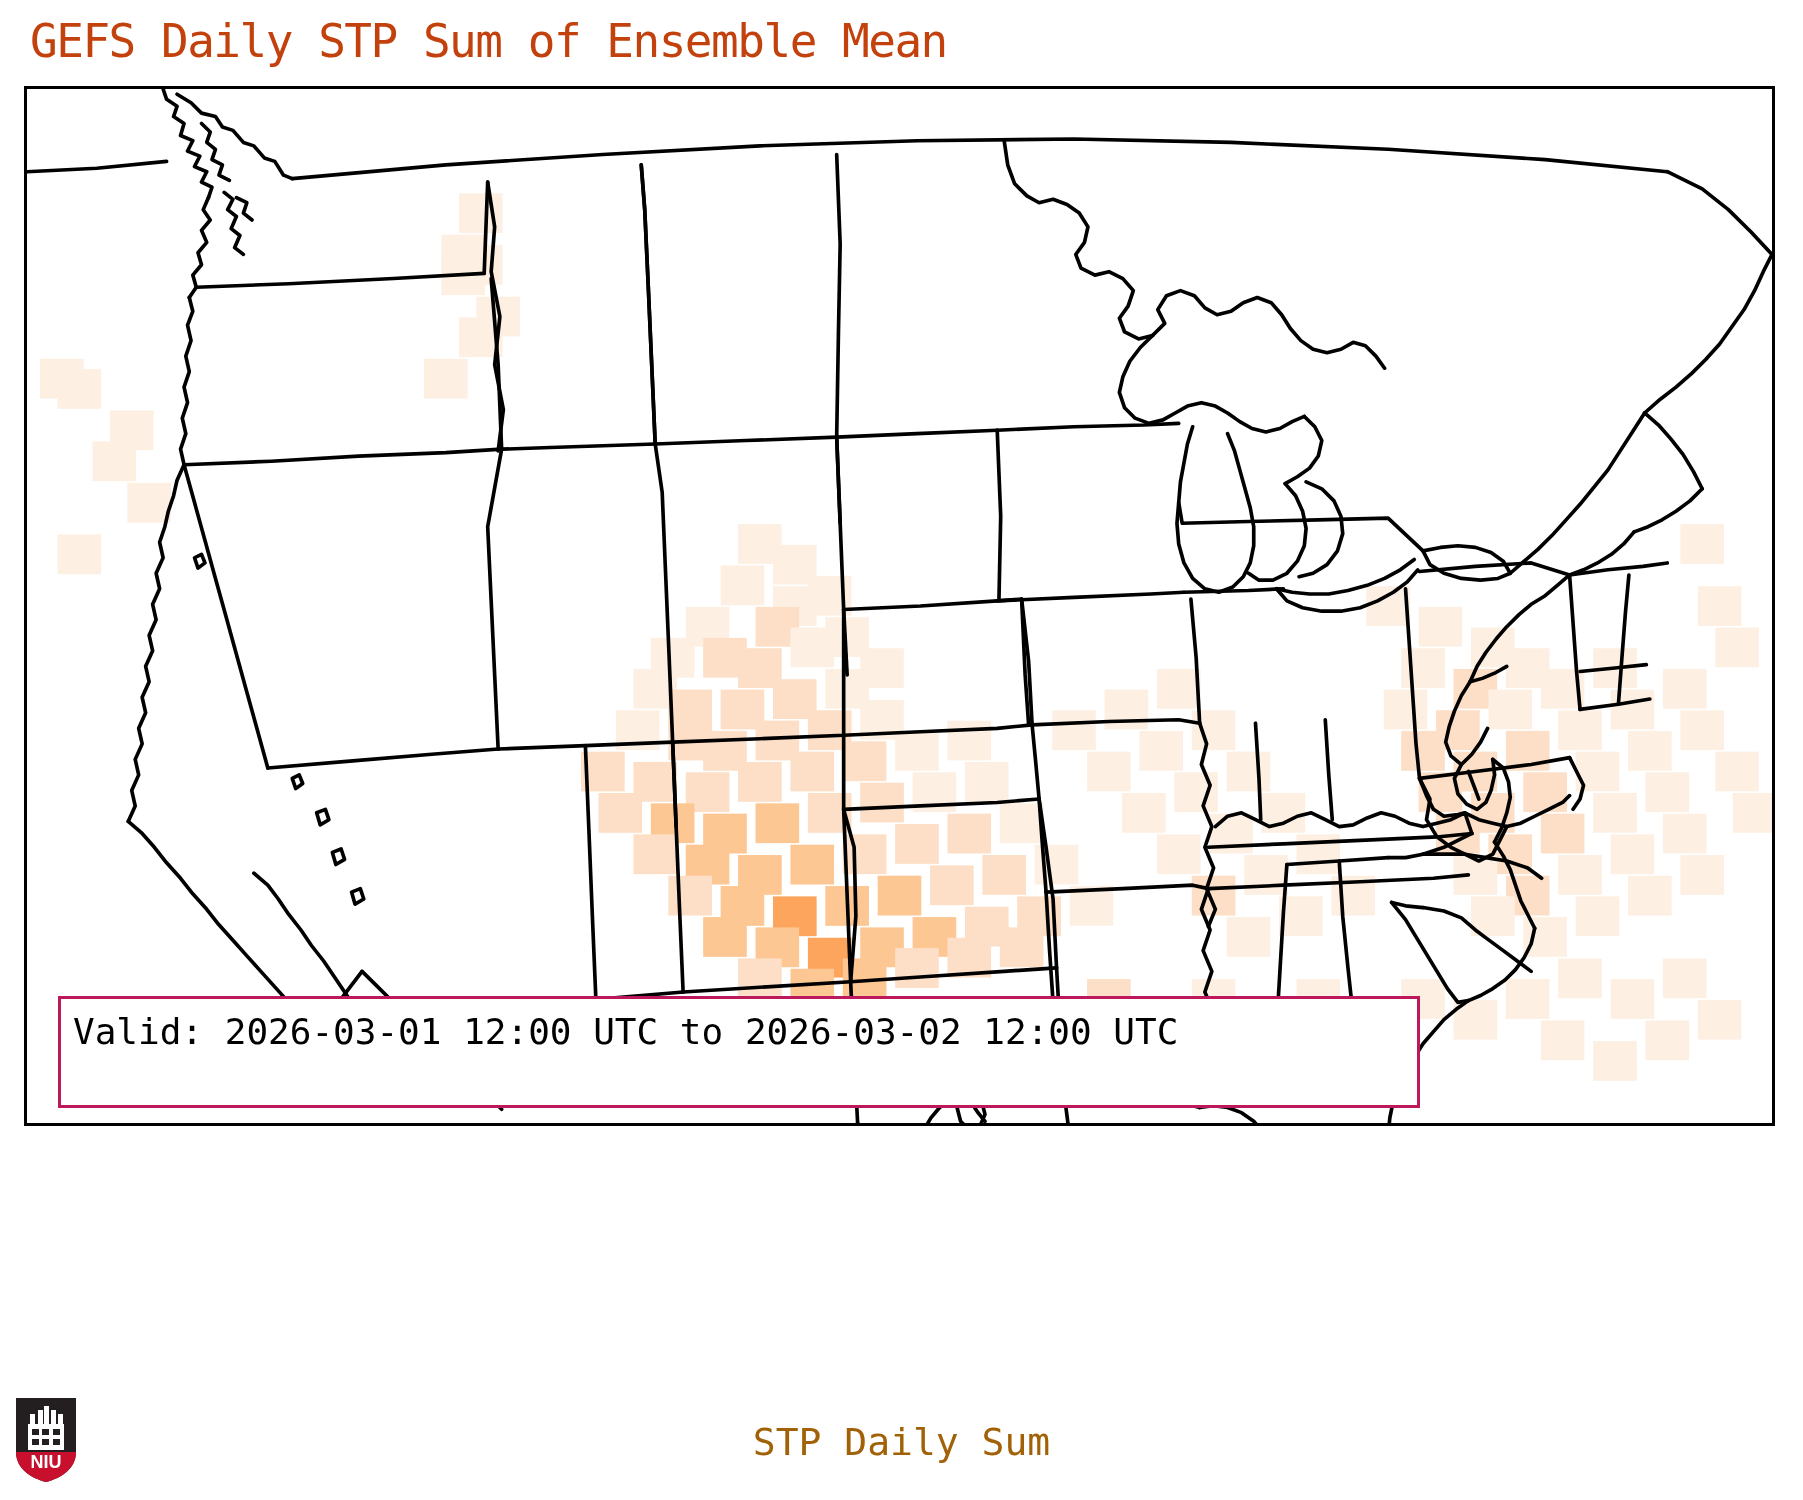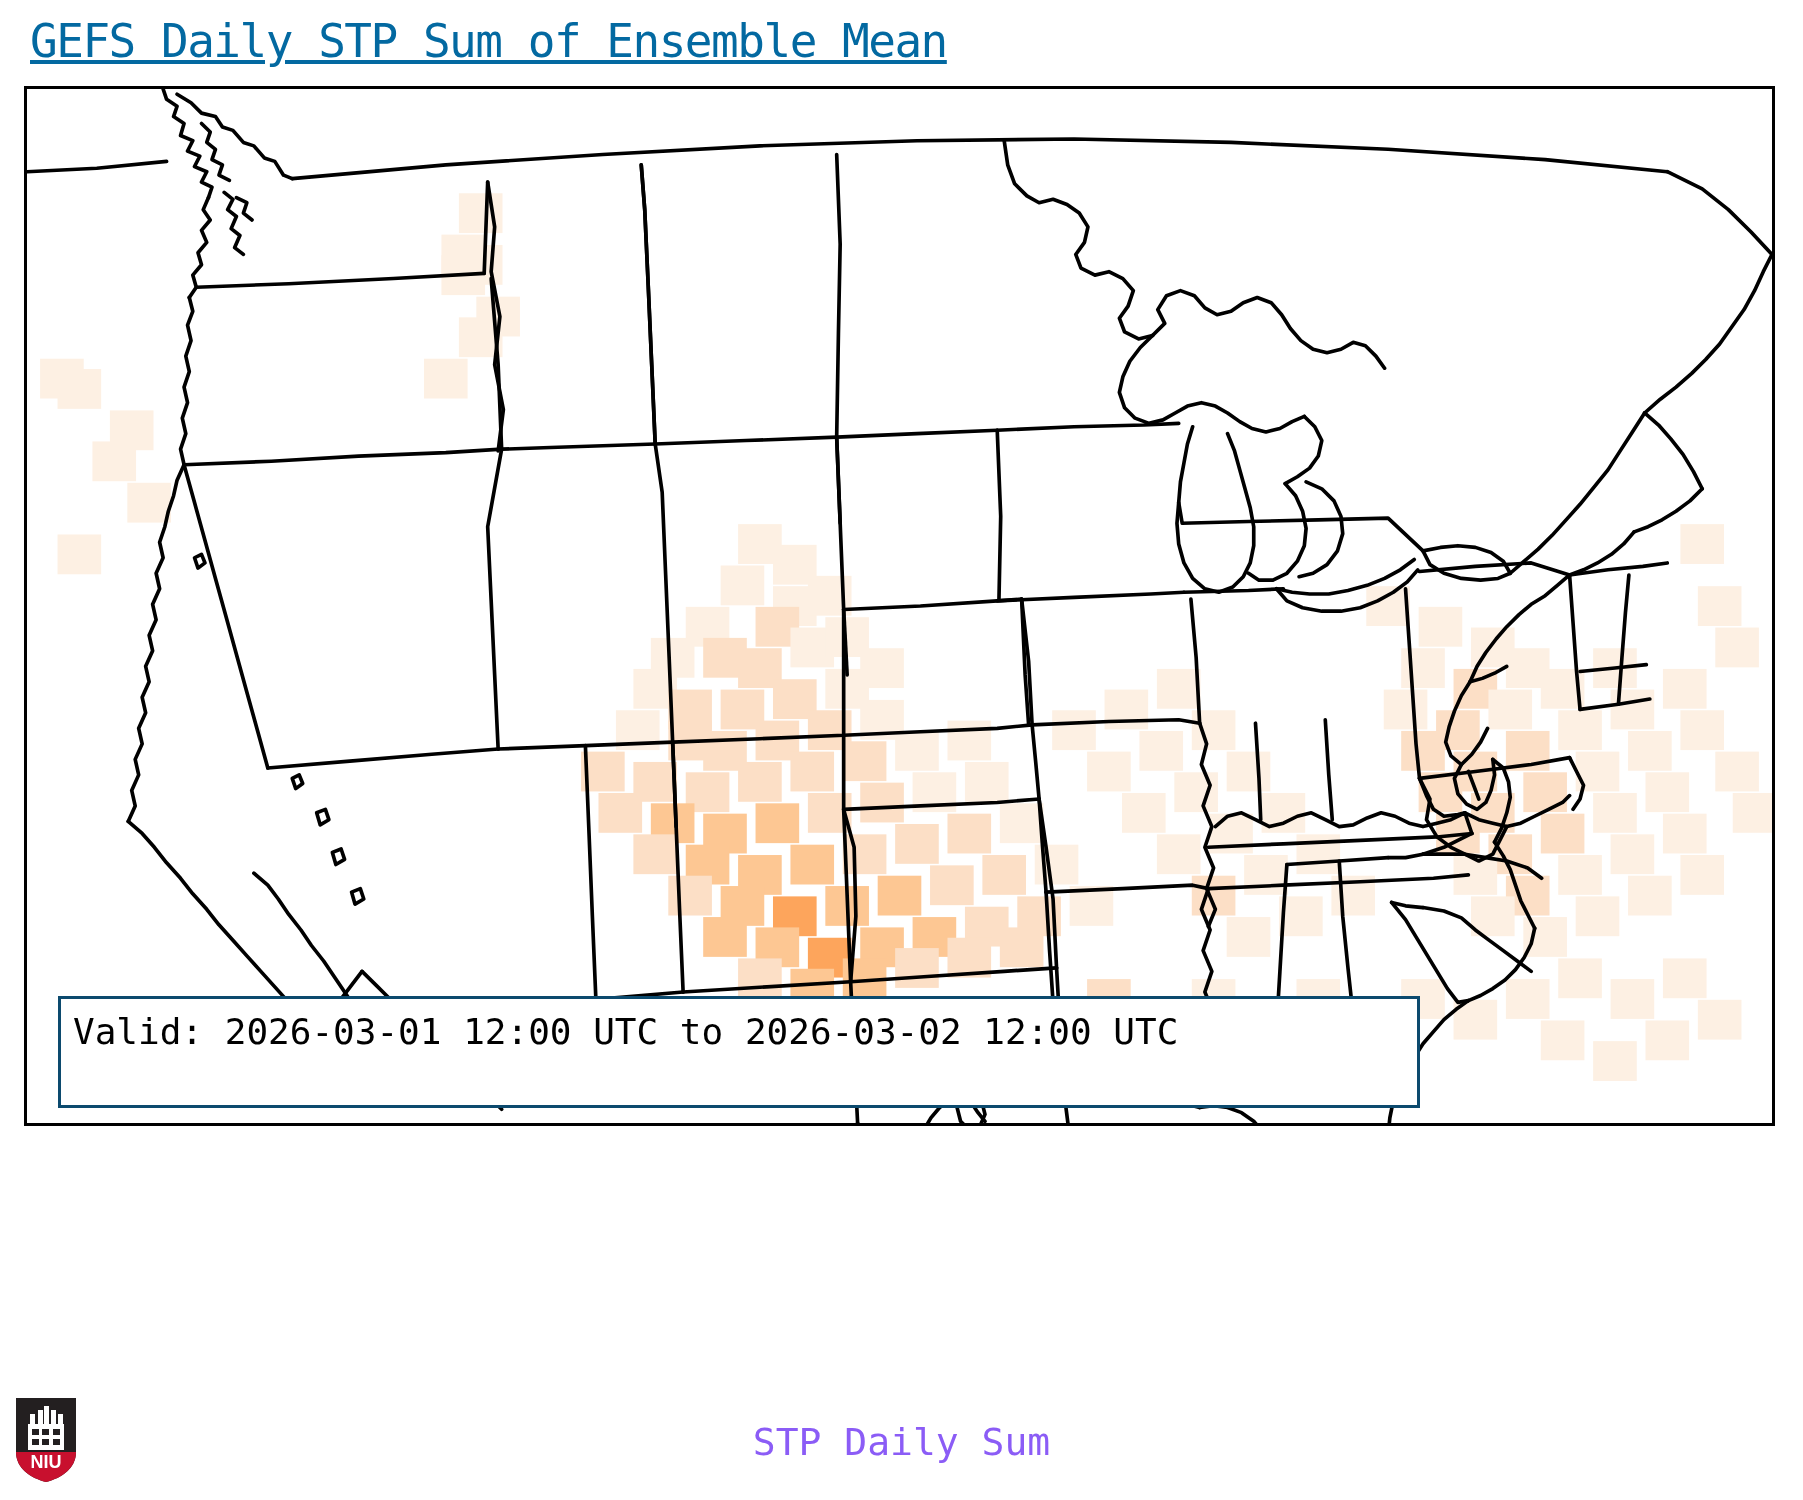--- a/index.html
+++ b/index.html
@@ -1,48 +1,47 @@
 <!DOCTYPE html>
 <html><head>
 <meta charset="utf-8">
 <style>
   html,body{margin:0;padding:0;background:#ffffff;}
   body{width:1803px;height:1500px;position:relative;overflow:hidden;
        font-family:"DejaVu Sans Mono","Liberation Mono",monospace;}
 
   #page-title{
     position:absolute;left:30px;top:14px;
-    font-size:46px;letter-spacing:-1.5px;color:#0369a1;white-space:nowrap;
+    font-size:46px;letter-spacing:-1.5px;color:#c2410c;white-space:nowrap;
     font-family:"DejaVu Sans Mono","Liberation Mono",monospace;
-    text-decoration:underline;
   }
 
   
   #map-frame{
     position:absolute;left:24px;top:86px;width:1751px;height:1040px;
     border:3px solid #000;background:#ffffff;overflow:hidden;box-sizing:border-box;
   }
   #data-layer{position:absolute;left:0;top:0;width:100%;height:100%;}
   #geo-layer{position:absolute;left:0;top:0;width:100%;height:100%;}
 
   
   #valid-run-box{
     position:absolute;left:58px;top:996px;width:1362px;height:112px;
-    border:3px solid #0c4a6e;background:#ffffff;box-sizing:border-box;
+    border:3px solid #be185d;background:#ffffff;box-sizing:border-box;
     padding:8px 0 0 12px;z-index:40;
   }
   #valid-run-box .ln{
     font-size:36px;line-height:50px;color:#000;white-space:pre;
     font-family:"DejaVu Sans Mono","Liberation Mono",monospace;letter-spacing:0px;
   }
 
   
   #colorbar-wrap{position:absolute;left:0;top:1126px;width:1803px;height:120px;}
   #cb-axis-title{position:absolute;left:0;top:1420px;width:1803px;text-align:center;
-                 font-size:38px;color:#8b5cf6;
+                 font-size:38px;color:#a16207;
                  font-family:"DejaVu Sans Mono","Liberation Mono",monospace;}
 
   
   #niu-logo{position:absolute;left:14px;top:1396px;width:64px;height:88px;}
 </style>
 </head>
 <body>
 
 <div id="page-title">GEFS Daily STP Sum of Ensemble Mean</div>
 

